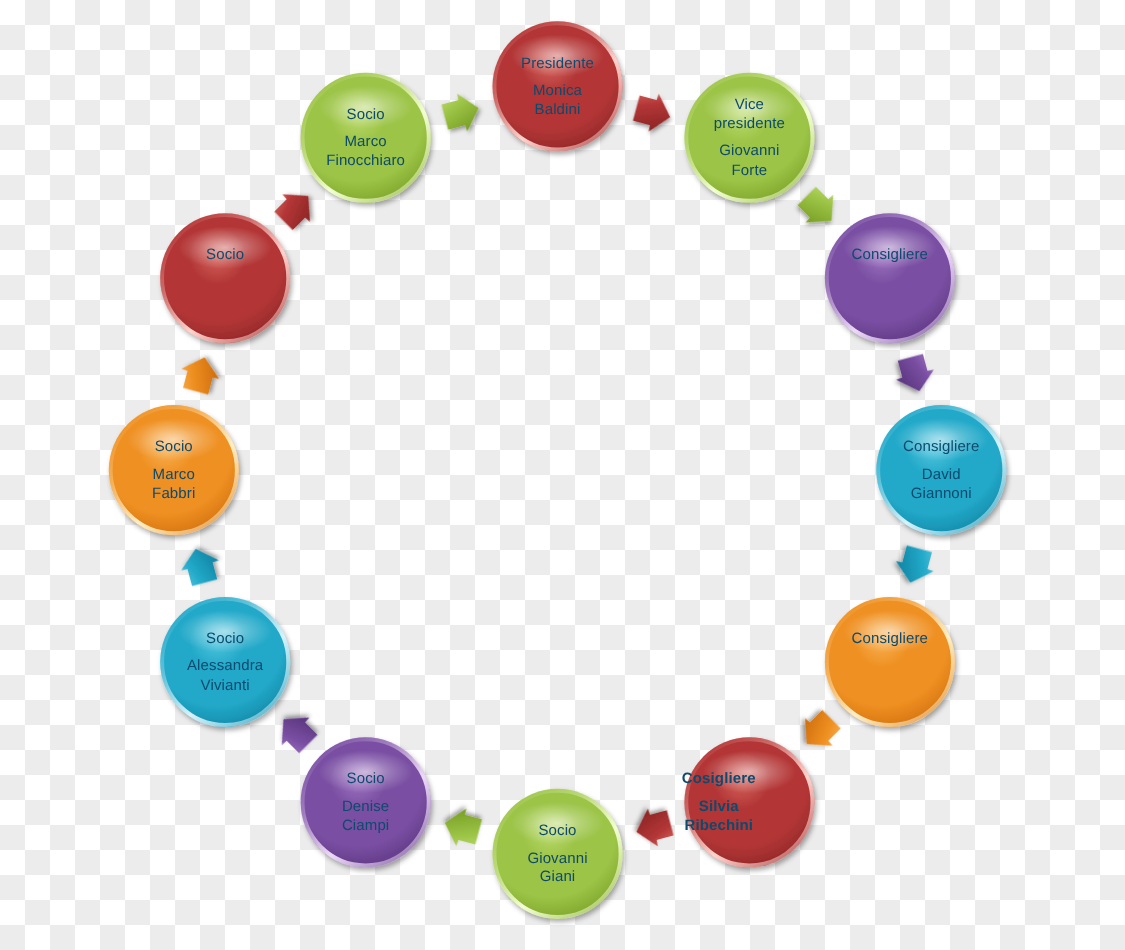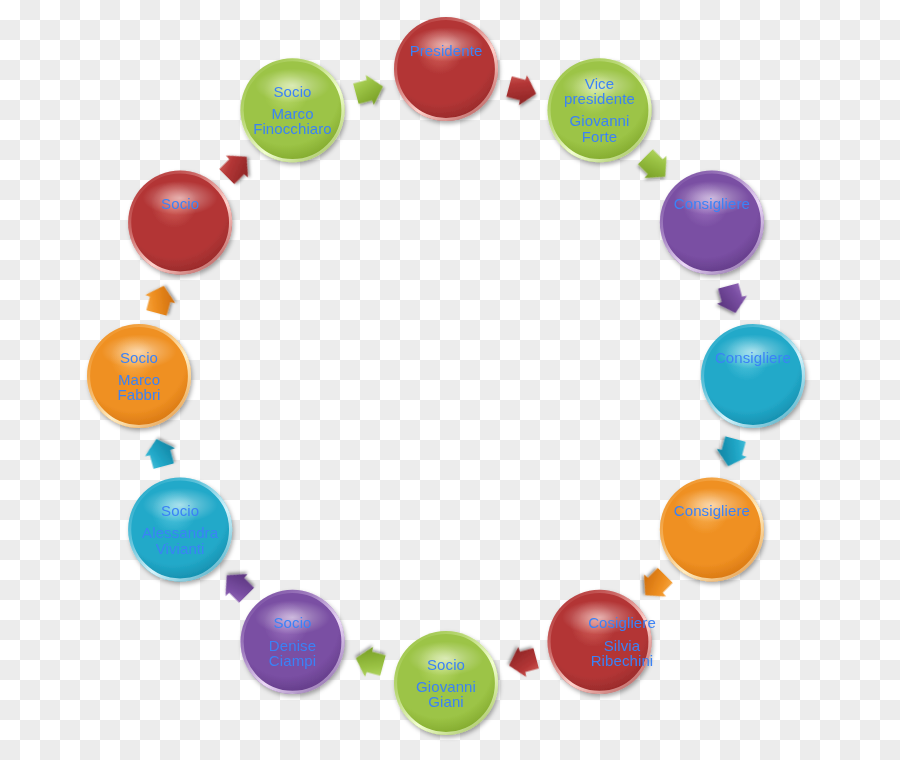--- a/index.html
+++ b/index.html
@@ -15,22 +15,22 @@
     background-image:
       linear-gradient(45deg,#ececec 25%,transparent 25%,transparent 75%,#ececec 75%),
       linear-gradient(45deg,#ececec 25%,transparent 25%,transparent 75%,#ececec 75%);
     background-size:40px 40px;
     background-position:0 0,20px 20px;
   }
   svg.layer{position:absolute;left:0;top:0;width:900px;height:760px;}
   .node-label{
     position:absolute;
     text-align:center;
-    color:#3b82f6;
-    font-size:15px;
+    color:#0c4a6e;
+    font-size:12px;
     line-height:15.4px;
     pointer-events:none;
     white-space:nowrap;
     letter-spacing:0.1px;
   }
   .role{display:block;}
   .person{display:block;margin-top:7px;}
 </style>
 </head>
 <body>
@@ -298,36 +298,38 @@
         <g transform="translate(292.4999999999999,110.1302010381774)">
           <circle r="52" fill="url(#sph-green)" filter="url(#softshadow)"></circle>
           <circle r="50.5" fill="none" stroke="url(#rim-green)" stroke-width="3.2"></circle>
           <ellipse cx="0" cy="-24.439999999999998" rx="37.44" ry="17.16" fill="url(#gloss-green)"></ellipse>
         </g>
       </g>
   </svg>
   <div id="labels">
       <div class="node-label" style="left: 376px; width: 140px; top: 42.5px;">
         <span class="role">Presidente</span>
+        <span class="person">Monica<br>Baldini</span>
       </div>
       <div class="node-label" style="left: 529.5px; width: 140px; top: 75.6302px;">
         <span class="role">Vice</span>
         <span class="role">presidente</span>
         <span class="person">Giovanni<br>Forte</span>
       </div>
       <div class="node-label" style="left: 641.87px; width: 140px; top: 196px;">
         <span class="role">Consigliere</span>
       </div>
       <div class="node-label" style="left: 683px; width: 140px; top: 349.5px;">
         <span class="role">Consigliere</span>
+        <span class="person">David<br>Giannoni</span>
       </div>
       <div class="node-label" style="left: 641.87px; width: 140px; top: 503px;">
         <span class="role">Consigliere</span>
       </div>
-      <div class="node-label" style="left: 552px; width: 140px; top: 615.37px;">
+      <div class="node-label" style="left: 505px; width: 140px; top: 615.37px; font-weight: bold;">
         <span class="role">Cosigliere</span>
         <span class="person">Silvia<br>Ribechini</span>
       </div>
       <div class="node-label" style="left: 376px; width: 140px; top: 656.5px;">
         <span class="role">Socio</span>
         <span class="person">Giovanni<br>Giani</span>
       </div>
       <div class="node-label" style="left: 222.5px; width: 140px; top: 615.37px;">
         <span class="role">Socio</span>
         <span class="person">Denise<br>Ciampi</span>

